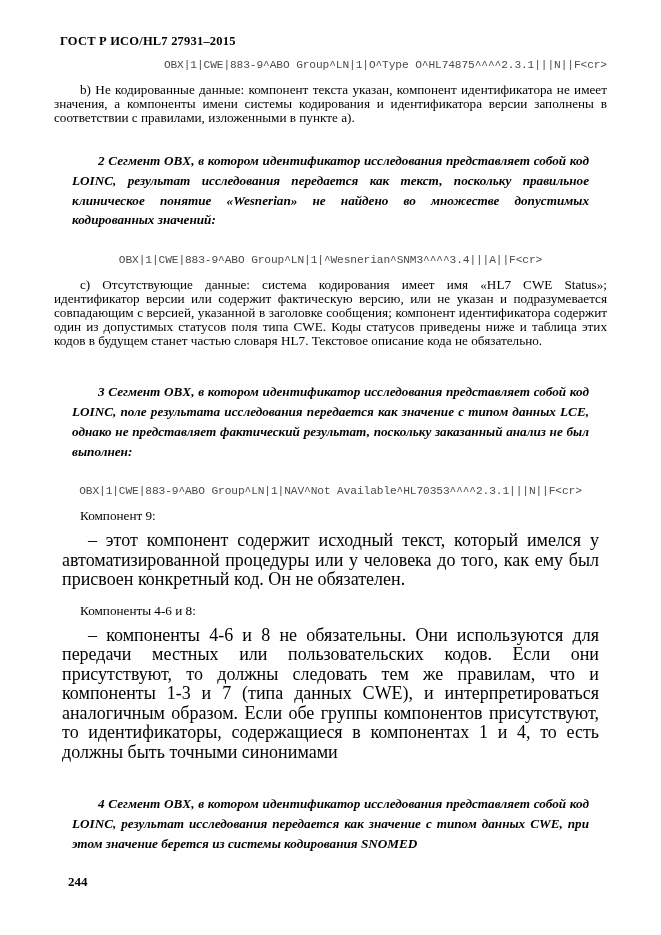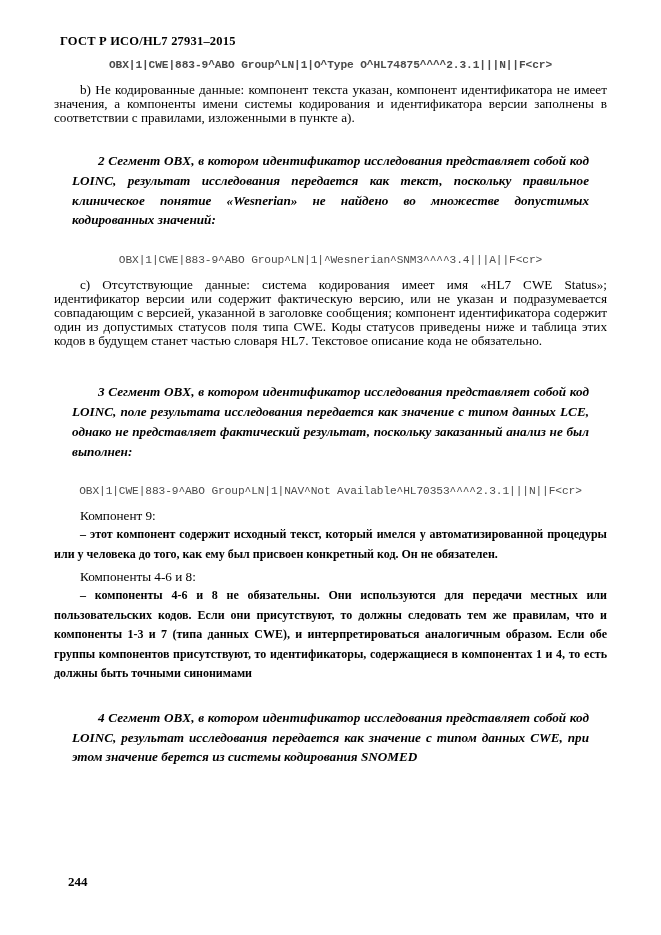--- a/index.html
+++ b/index.html
@@ -31,22 +31,21 @@
   }
   .mono {
     font-family: "Liberation Mono", monospace;
     font-size: 11.2px;
     color: #4a4a4a;
     letter-spacing: -0.1px;
     white-space: nowrap;
     margin: 0 0 2px 0;
   }
   .mono.center {
-    text-align: center;
-    font-weight: bold;
+    text-align: right;
   }
   .mono.left0 {
     margin-left: 0;
     text-align: center;
   }
   p.body {
     font-size: 13.2px;
     line-height: 14px;
     text-align: justify;
     margin: 0 0 2px 0;
@@ -58,26 +57,25 @@
   p.bolditalic {
     font-size: 13.2px;
     line-height: 19.8px;
     text-align: justify;
     font-weight: bold;
     font-style: italic;
     margin: 18px;
     text-indent: 26px;
   }
   p.dash {
-    font-size: 12px;
+    font-size: 18px;
     line-height: 19.5px;
     text-align: justify;
-    margin: 0;
+    margin: 8px;
     text-indent: 26px;
-    font-weight: bold;
   }
   .spacer-sm { height: 10px; }
   .spacer-xs { height: 6px; }
   .spacer-md { height: 14px; }
   .pagenum {
     position: absolute;
     left: 68px;
     bottom: 45px;
     font-size: 13px;
     font-weight: bold;

